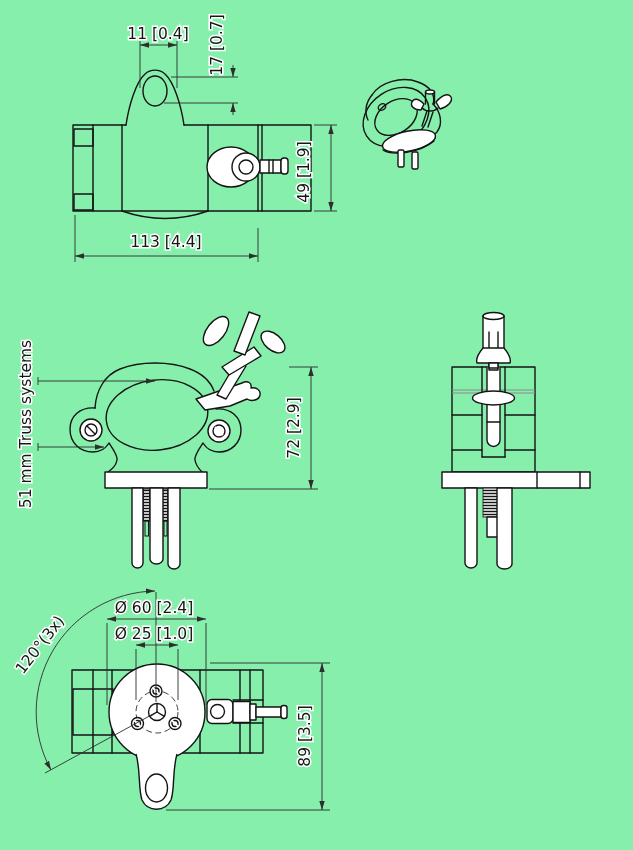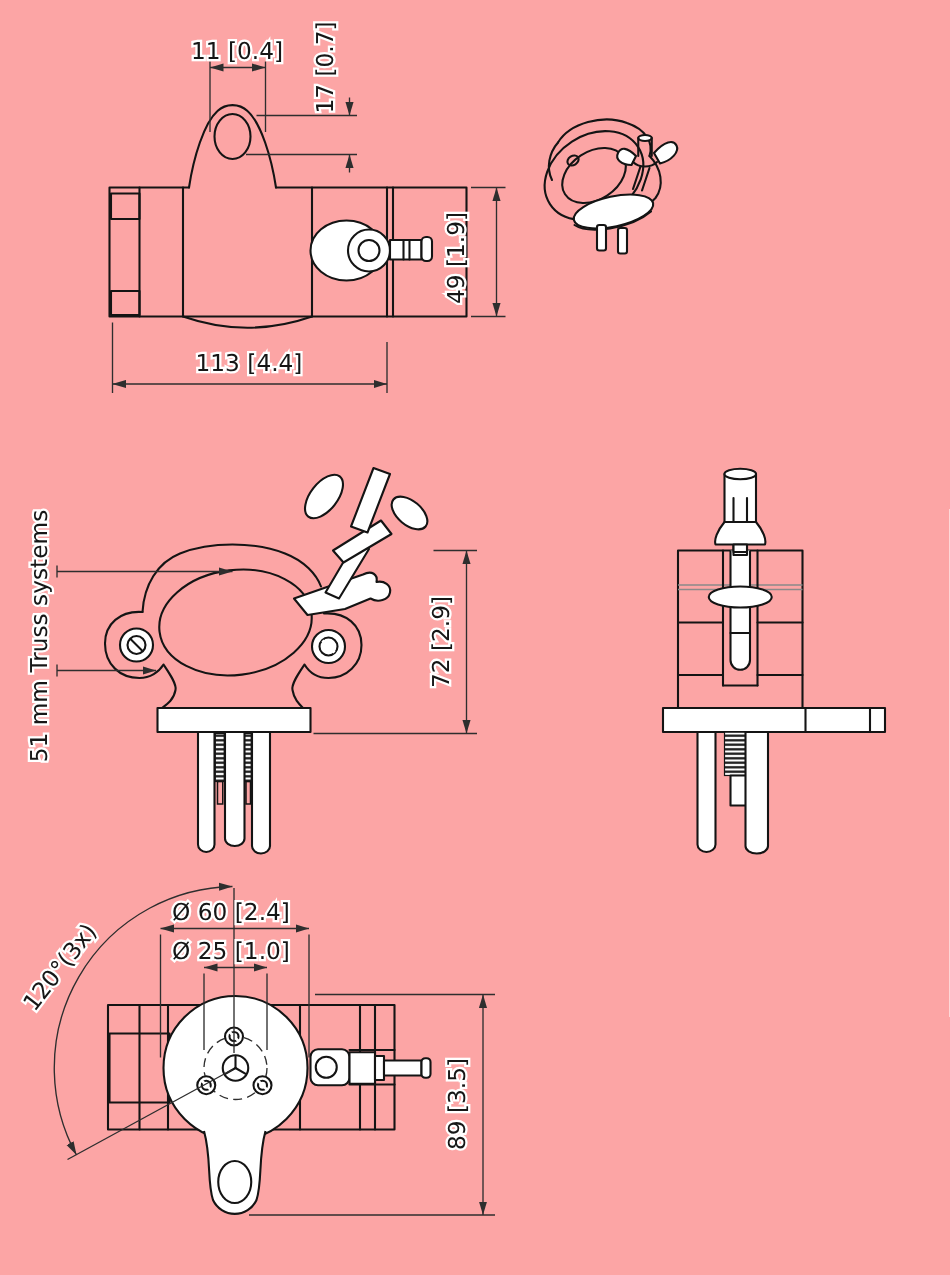--- a/index.html
+++ b/index.html
@@ -1,16 +1,16 @@
 <!DOCTYPE html>
 <html><head>
 <meta charset="utf-8">
 <style>
   html,body{margin:0;padding:0;background:#ffffff;}
-  .sheet{position:relative;width:633px;height:850px;background:#fca5a5;overflow:hidden;
+  .sheet{position:relative;width:633px;height:850px;background:#86efac;overflow:hidden;
          font-family:"DejaVu Sans",sans-serif;text-align:center;}
   svg{display:block;}
   .geo{stroke:#141414;stroke-width:1.4;fill:none;stroke-linecap:round;stroke-linejoin:round;}
   .geoW{stroke:#141414;stroke-width:1.4;fill:#ffffff;stroke-linejoin:round;}
   .thin{stroke:#141414;stroke-width:1;fill:none;}
   .gray{stroke:#8a8a8a;stroke-width:1;fill:none;}
   .dim{stroke:#2e2e2e;stroke-width:0.9;fill:none;}
   .dimtxt{font-family:"DejaVu Sans",sans-serif;font-size:15.5px;fill:#161616;
           paint-order:stroke;stroke:#ffffff;stroke-width:3px;}
   .ctr{text-anchor:middle;}

